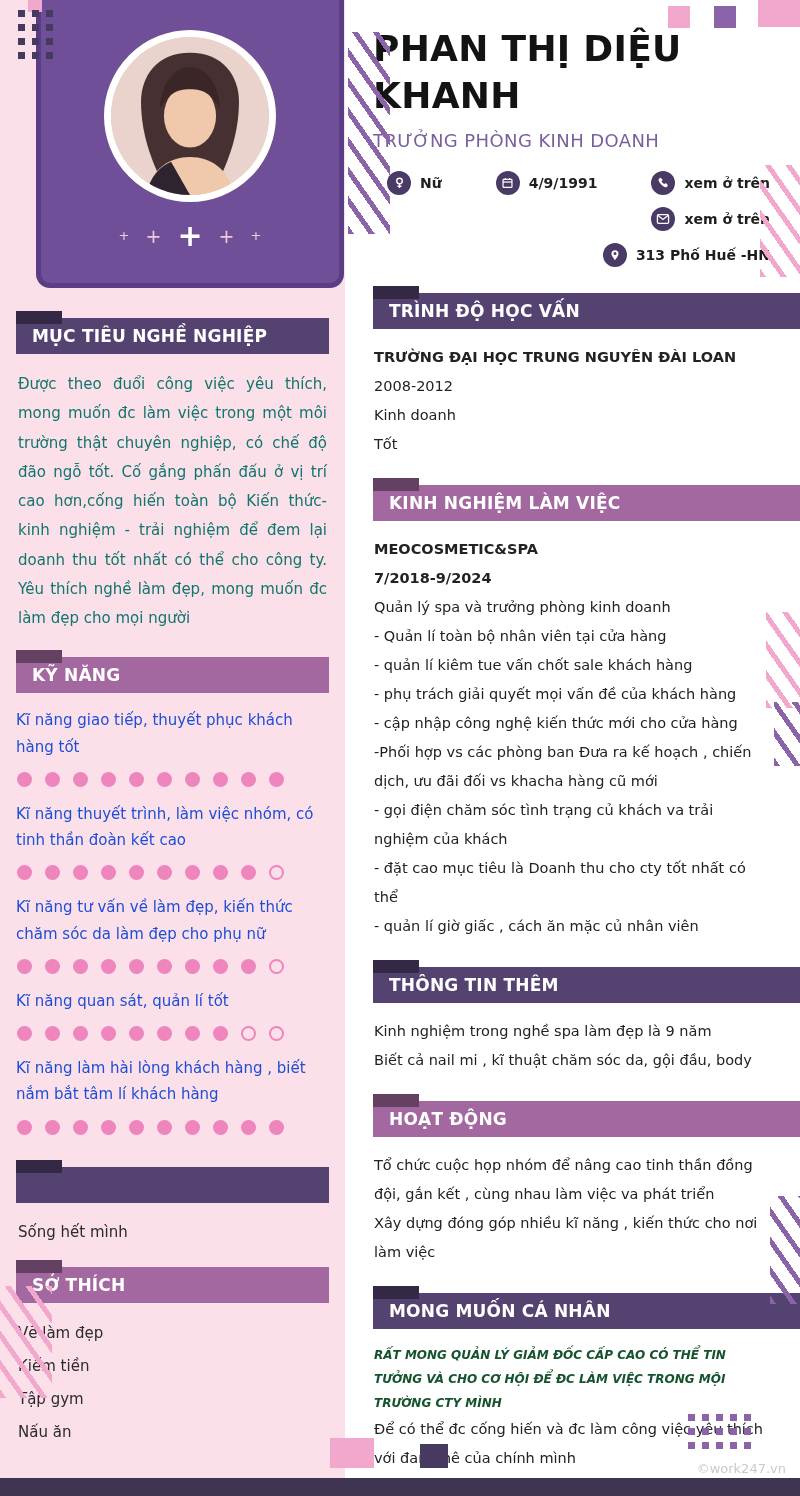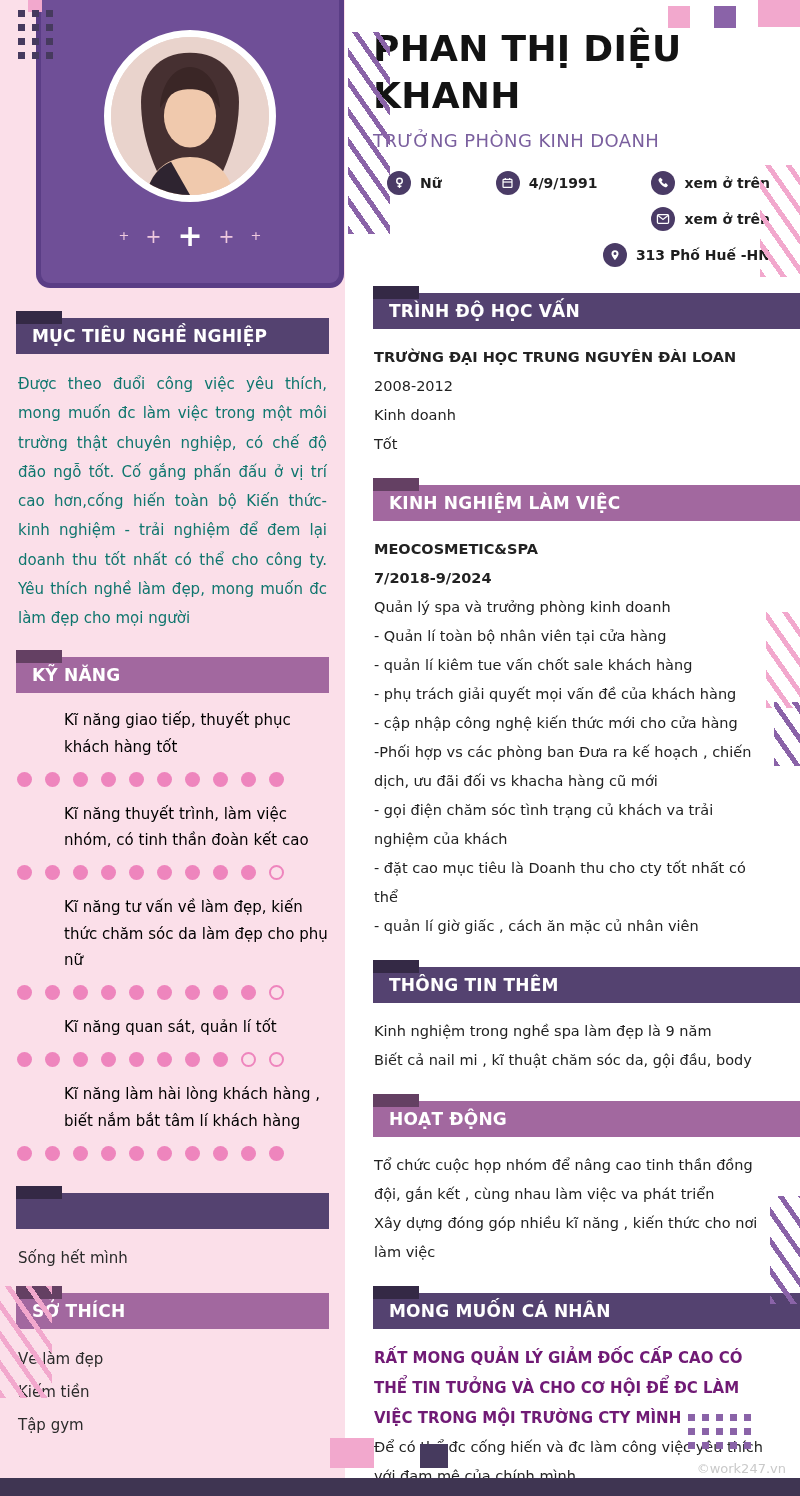--- a/index.html
+++ b/index.html
@@ -49,21 +49,21 @@
   .ribbon.dark  { background:#544270; }
   .ribbon.mauve { background:#a2689f; }
 
   
   .left-inner { padding:0 16px; }
   .objective-body {
     margin:16px 2px 24px; font-size:15px; line-height:1.95;
     text-align:justify; color:#0f766e;
   }
   .skill-block { margin-top:14px; }
-  .skill-label { font-size:15px; line-height:1.75; color:#000000;margin-left:48px; }
+  .skill-label { font-size:15px; line-height:1.75; color:#1d4ed8; }
   .dots { display:flex; gap:13px; margin:12px 1px 6px; }
   .dot { width:15px; height:15px; border-radius:50%; }
   .dot.filled { background:#ee85bd; }
   .dot.empty  { border:2px solid #ee85bd; background:transparent; }
   .motto-line { margin:20px 2px 26px; font-size:15px; }
   .hobby-wrap { margin:14px 2px 0; }
   .hobby-line { font-size:15px; line-height:2.2; }
   .gap-obj    { height:30px; }
   .gap-skill  { height:26px; }
 
@@ -80,21 +80,21 @@
     flex:0 0 auto; width:24px; height:24px; border-radius:50%;
     background:#4a3b66; display:flex; align-items:center; justify-content:center;
   }
   .cicon svg { display:block; }
 
   
   .right-col .ribbon { width:435px; margin-top:26px; }
   .sec-body { margin:14px 1px 6px; font-size:14.5px; line-height:2.0; color:#222222; }
   .edu-school, .xp-company, .xp-period { font-weight:bold; }
   .xp-line, .list-line, .info-line, .act-line, .wish-line { font-size:14.5px; line-height:2.0; }
-  .wish-bold { font-weight:bold; font-size:15px; line-height:2.0; color:#701a75; }
+  .wish-bold { font-weight:bold; font-size:12px; line-height:2.0; color:#14532d;font-style:italic; }
 
   
   .stripes { position:absolute; }
   .stripes.purple { background:repeating-linear-gradient(55deg,#8a63a8 0 5px,transparent 5px 17px); }
   .stripes.pink   { background:repeating-linear-gradient(55deg,#f2a8cd 0 5px,transparent 5px 17px); }
   .sq-grid { position:absolute; display:grid; gap:7px; }
   .sq { width:7px; height:7px; background:currentColor; }
   .corner-box { position:absolute; }
   .footer-strip { position:absolute; left:0; bottom:0; width:800px; height:18px; background:#3f3552; }
   .watermark { position:absolute; right:14px; bottom:20px; font-size:13px; color:#c9c9c9; }
@@ -213,20 +213,21 @@
       <div class="gap-skill"></div>
 
       <div class="ribbon dark"></div>
       <div class="motto-line">Sống hết mình</div>
 
       <div class="ribbon mauve">SỞ THÍCH</div>
       <div class="hobby-wrap">
           <div class="hobby-line">Vẽ làm đẹp</div>
           <div class="hobby-line">Kiếm tiền</div>
           <div class="hobby-line">Tập gym</div>
+          <div class="hobby-line">Nấu ăn</div>
         </div>
     </div>
   </div>
 
   <div class="right-col">
 
     <div class="name">PHAN THỊ DIỆU KHANH</div>
     <div class="job-title">TRƯỞNG PHÒNG KINH DOANH</div>
 
     <div class="contacts">

